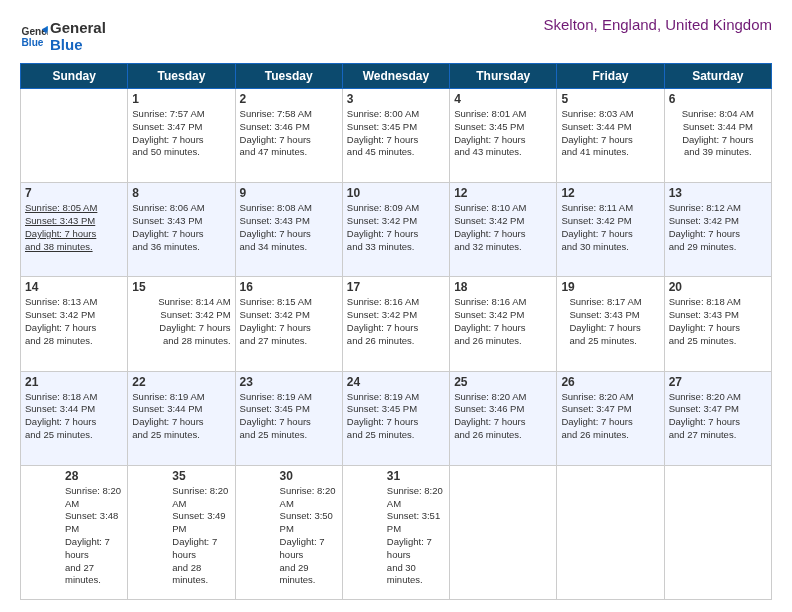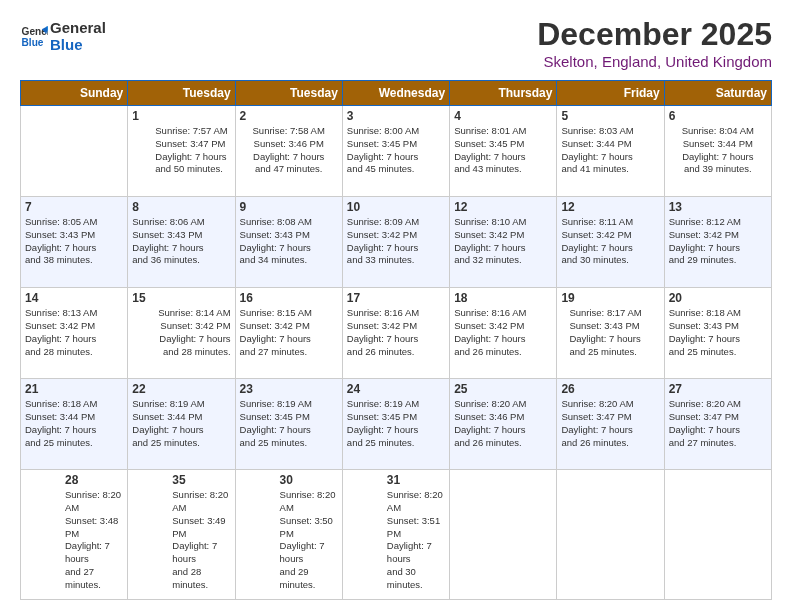--- a/index.html
+++ b/index.html
@@ -46,27 +46,27 @@
       color: #701a75;
     }
     .calendar {
       flex: 1;
       border: 1px solid #ccc;
       border-collapse: collapse;
       width: 100%;
       table-layout: fixed;
     }
     .calendar th {
-      background-color: #a16207;
+      background-color: #0c4a6e;
       color: #fff;
       font-size: 12px;
       font-weight: bold;
       padding: 5px 4px;
       border: 1px solid #1565c0;
-      text-align: right;
+      text-align: center;
     }
     .calendar td {
       border: 1px solid #ccc;
       vertical-align: top;
       padding: 3px 4px;
       font-size: 10px;
       color: #333;
       height: 88px;
     }
     .calendar tr:last-child td {
@@ -104,21 +104,20 @@
         <polygon points="34,4 36,14 40,8" fill="#1a88e0"></polygon>
       </svg>
       <div>
         <div style="font-size:15px;font-weight:bold;color:#333;line-height:1.1;">
           <span style="color:#333;">General</span>
         </div>
         <div style="font-size:15px;font-weight:bold;color:#1565c0;line-height:1.1;">Blue</div>
       </div>
     </div>
     <div class="title-block">
-      <div class="month-title">December 2025</div>
       <div class="subtitle">Skelton, England, United Kingdom</div>
     </div>
   </div>
 
   <table class="calendar">
     <thead>
       <tr>
         <th>Sunday</th>
         <th>Tuesday</th>
         <th>Tuesday</th>
@@ -126,28 +125,28 @@
         <th>Thursday</th>
         <th>Friday</th>
         <th>Saturday</th>
       </tr>
     </thead>
     <tbody id="calendar-body">
     <tr class="row-white">
           <td></td>
           <td>
             <span class="day-num">1</span>
-            <div class="day-info" style="white-space: pre-line; margin-left: 23px;">Sunrise: 7:57 AM
+            <div class="day-info" style="white-space: pre-line;">Sunrise: 7:57 AM
 Sunset: 3:47 PM
 Daylight: 7 hours
 and 50 minutes.</div>
           </td>
           <td>
             <span class="day-num">2</span>
-            <div class="day-info" style="white-space: pre-line; text-align: center;">Sunrise: 7:58 AM
+            <div class="day-info" style="white-space: pre-line;">Sunrise: 7:58 AM
 Sunset: 3:46 PM
 Daylight: 7 hours
 and 47 minutes.</div>
           </td>
           <td>
             <span class="day-num">3</span>
             <div class="day-info" style="white-space: pre-line;">Sunrise: 8:00 AM
 Sunset: 3:45 PM
 Daylight: 7 hours
 and 45 minutes.</div>
@@ -170,21 +169,21 @@
             <span class="day-num">6</span>
             <div class="day-info" style="white-space: pre-line; text-align: center;">Sunrise: 8:04 AM
 Sunset: 3:44 PM
 Daylight: 7 hours
 and 39 minutes.</div>
           </td>
         </tr>
         <tr class="row-alt">
           <td>
             <span class="day-num">7</span>
-            <div class="day-info" style="white-space: pre-line;">Sunrise: 8:05 AM
+            <div class="day-info" style="white-space: pre-line; text-decoration: underline;">Sunrise: 8:05 AM
 Sunset: 3:43 PM
 Daylight: 7 hours
 and 38 minutes.</div>
           </td>
           <td>
             <span class="day-num">8</span>
             <div class="day-info" style="white-space: pre-line;">Sunrise: 8:06 AM
 Sunset: 3:43 PM
 Daylight: 7 hours
 and 36 minutes.</div>

